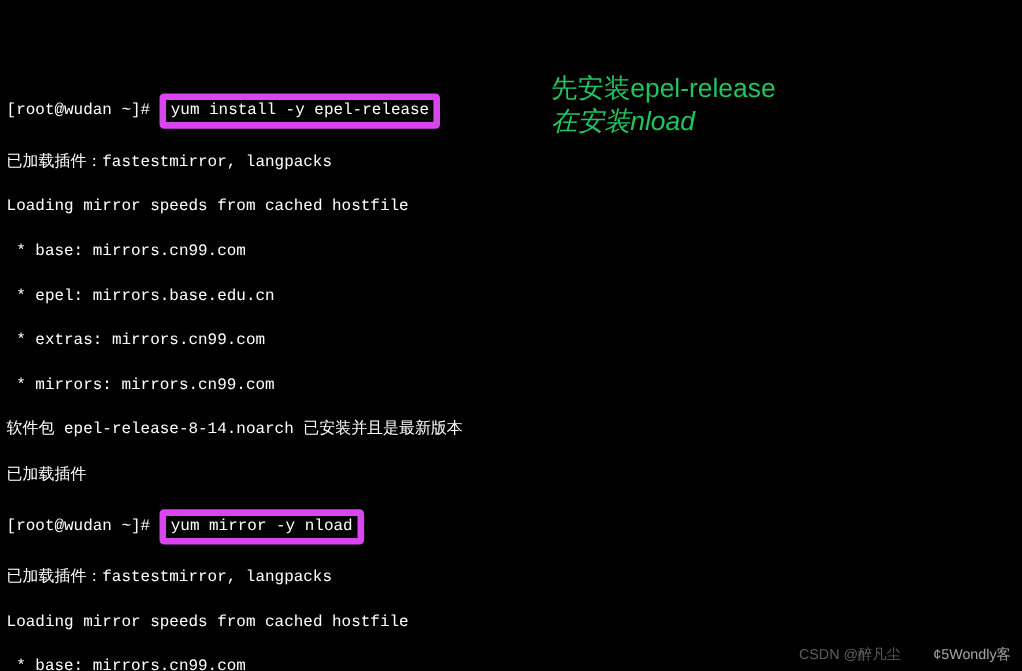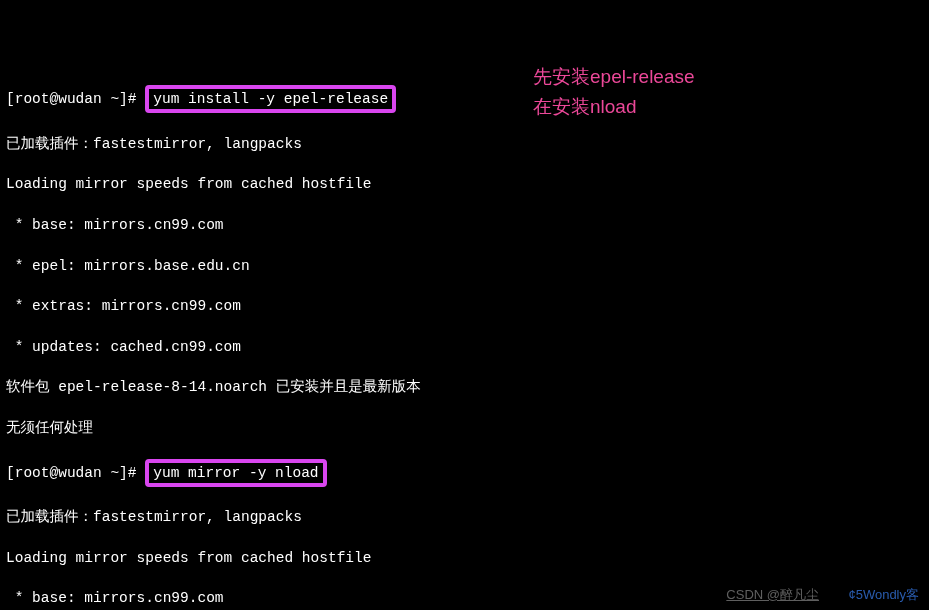--- a/index.html
+++ b/index.html
@@ -11,70 +11,68 @@
       line-height: 1.4;
       width: 929px;
       height: 610px;
       padding: 4px 6px;
       position: relative;
       overflow: hidden;
       white-space: pre;
     }
     .line { white-space: pre; }
     .highlight-box {
-      border: 4px solid #d946ef;
+      border: 6px solid #d946ef;
       border-radius: 4px;
       padding: 0 4px;
       display: inline-block;
     }
     .annotation {
       position: absolute;
-      color: #ec4899;
+      color: #22c55e;
       font-family: "SimSun", "Microsoft YaHei", sans-serif;
-      font-size: 19px;
+      font-size: 24px;
       line-height: 1.4;
       font-weight: normal;
-      margin-left: 32px;
     }
     .anno1 { top: 64px; left: 501px; }
-    .anno2 { top: 94px; left: 501px; }
+    .anno2 { top: 94px; left: 501px; font-style: italic; }
     .watermark1 {
       position: absolute;
       bottom: 6px;
       right: 110px;
       color: #777;
       font-family: sans-serif;
       font-size: 13px;
       opacity: 0.8;
-      text-decoration: underline;
     }
     .watermark2 {
       position: absolute;
       bottom: 6px;
       right: 10px;
-      color: #3b82f6;
+      color: #e5e5e5;
       font-family: sans-serif;
       font-size: 13px;
       opacity: 0.7;
     }
   </style>
 </head>
 <body>
 
 
 
 <div class="line"><span>[root@wudan ~]# </span><span class="highlight-box"><span>yum install -y epel-release</span></span></div>
 <div class="line">已加载插件：fastestmirror, langpacks</div>
 <div class="line">Loading mirror speeds from cached hostfile</div>
 <div class="line"> * base: mirrors.cn99.com</div>
 <div class="line"> * epel: mirrors.base.edu.cn</div>
 <div class="line"> * extras: mirrors.cn99.com</div>
-<div class="line"> * updates: cached.cn99.com</div>
+<div class="line"> * mirrors: mirrors.cn99.com</div>
 <div class="line">软件包 epel-release-8-14.noarch 已安装并且是最新版本</div>
-<div class="line">无须任何处理</div>
+<div class="line">已加载插件</div>
 <div class="line"><span>[root@wudan ~]# </span><span class="highlight-box"><span>yum mirror -y nload</span></span></div>
 <div class="line">已加载插件：fastestmirror, langpacks</div>
 <div class="line">Loading mirror speeds from cached hostfile</div>
 <div class="line"> * base: mirrors.cn99.com</div>
 
 
 
 
 
 

